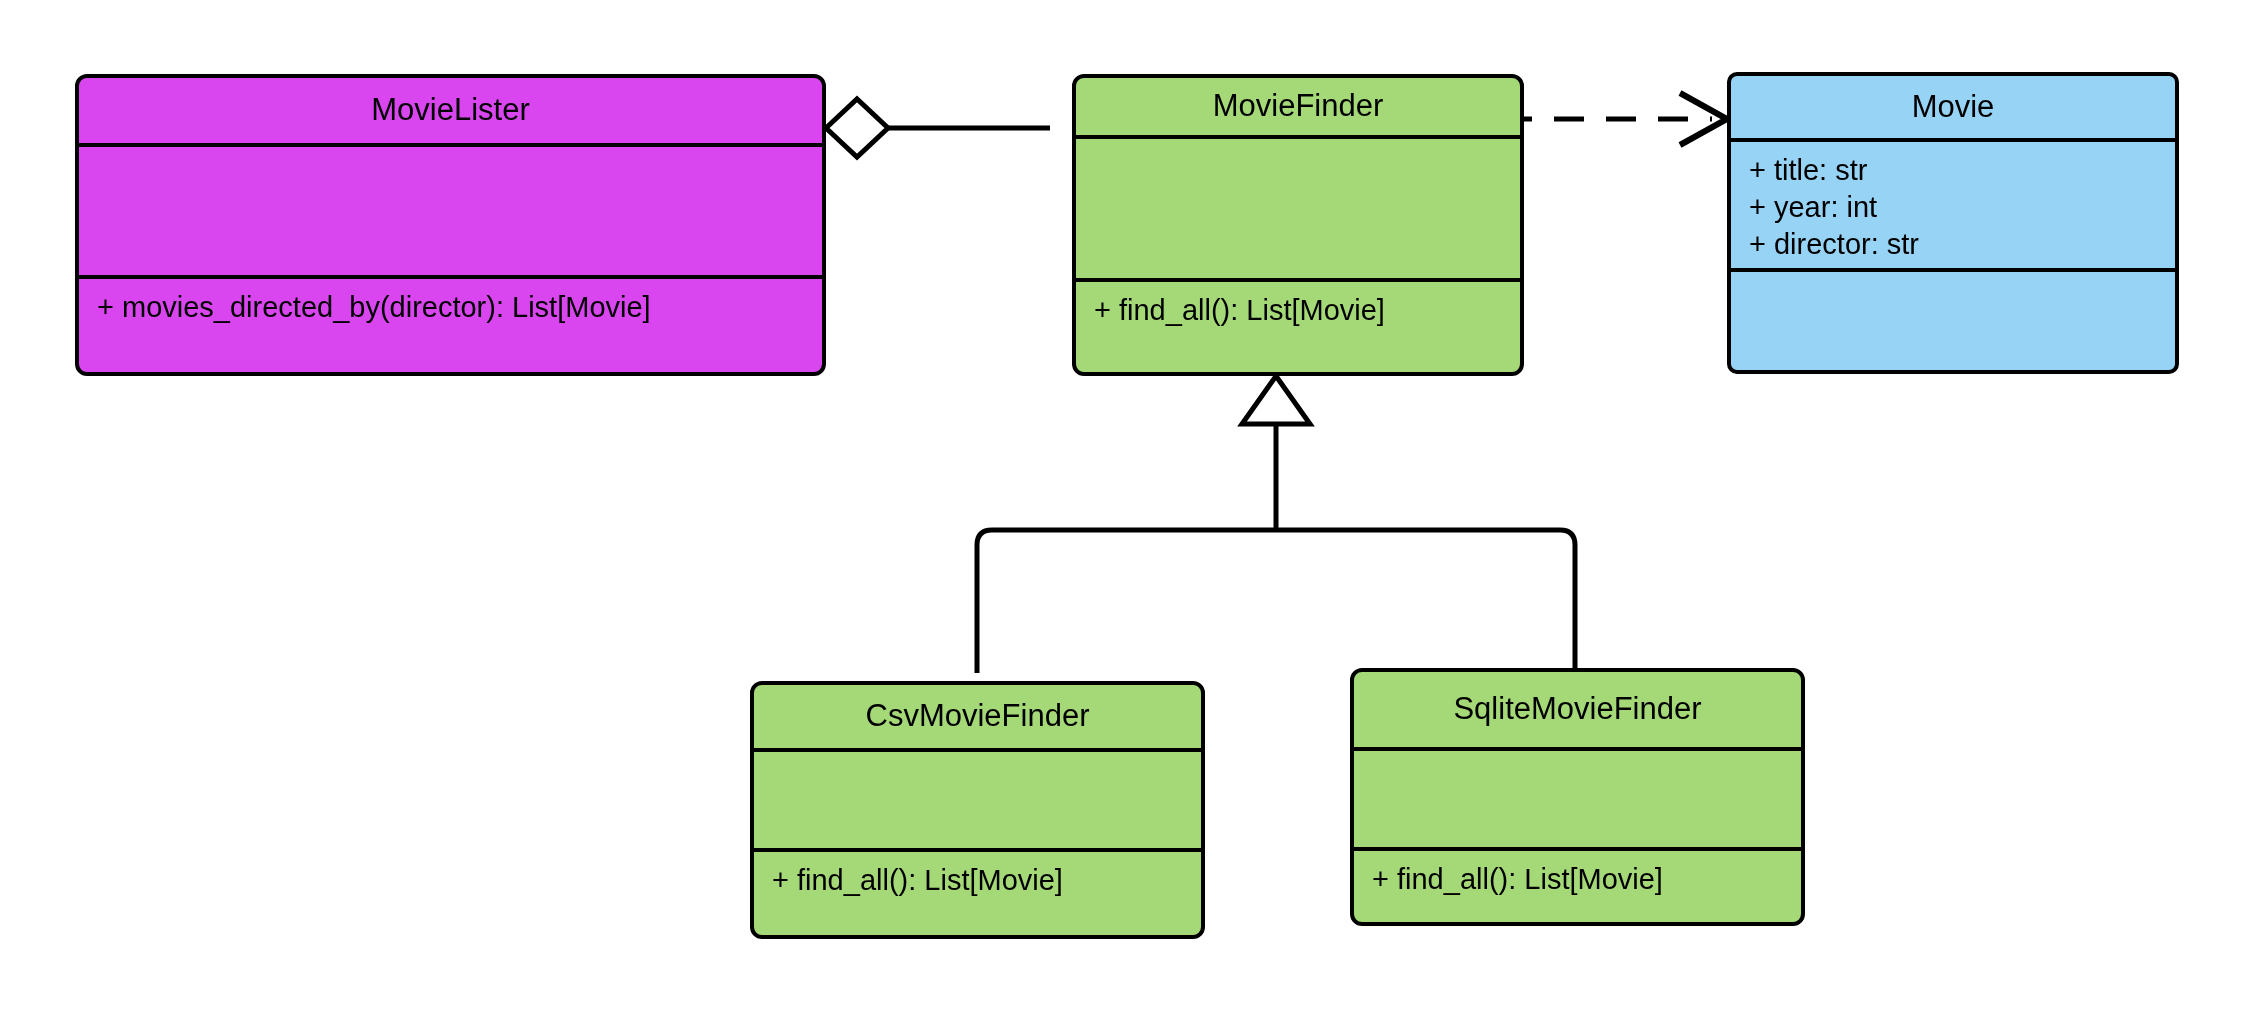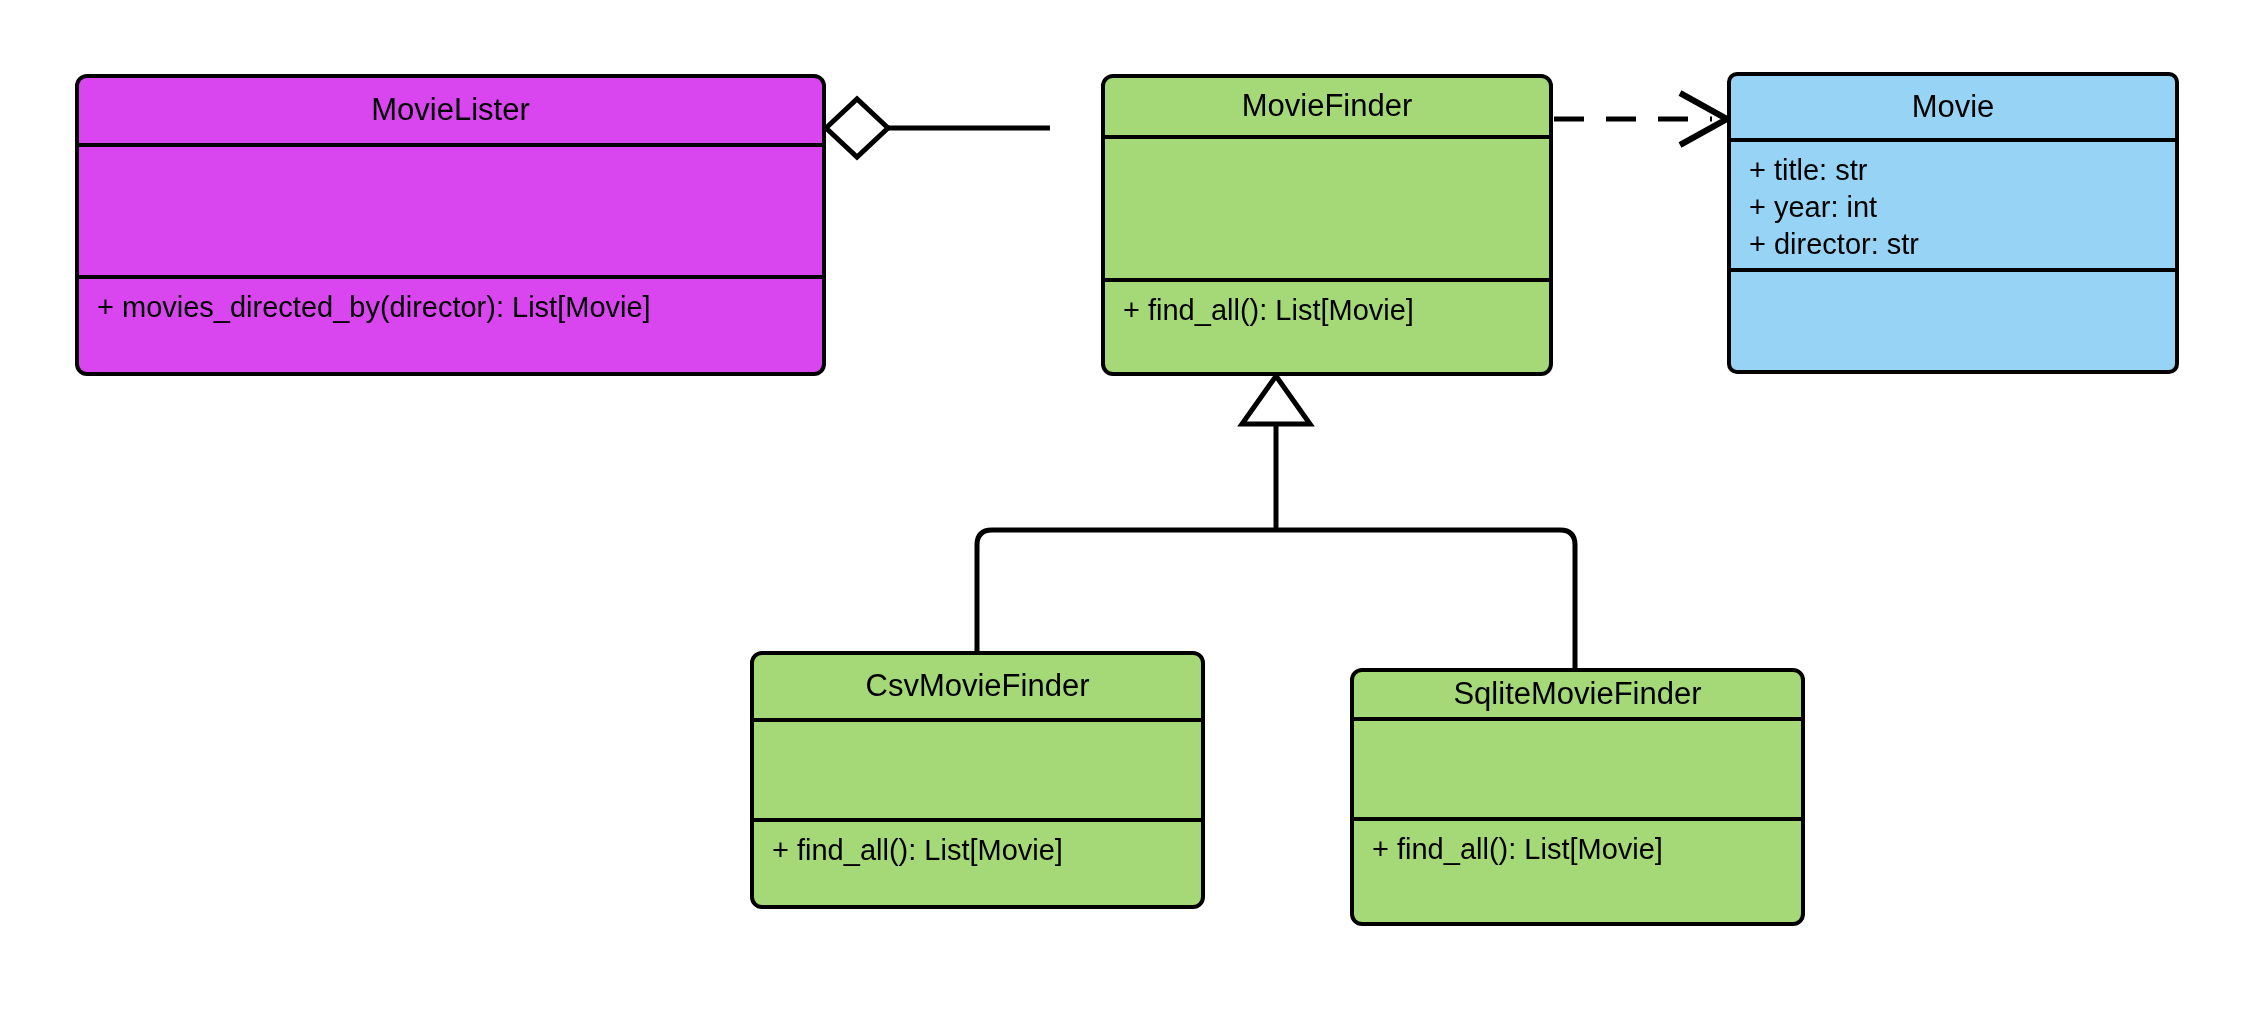--- a/index.html
+++ b/index.html
@@ -99,21 +99,21 @@
   <div class="uml-class" style="left:75px; top:74px; width:751px; height:302px; background:#d946ef;">
     <div class="compartment cmp-name" style="height:65px;">
       <span class="class-name">MovieLister</span>
     </div>
     <div class="compartment cmp-empty" style="height:92px;"></div>
     <div class="compartment cmp-members" style="height:133px;margin-top:40px;">
       <div class="member">+ movies_directed_by(director): List[Movie]</div>
     </div>
   </div>
 
-  <div class="uml-class" style="left:1101px; top:74px; width:452px; height:302px; background:#A5D877;">
+  <div class="uml-class" style="left:1072px; top:74px; width:452px; height:302px; background:#A5D877;">
     <div class="compartment cmp-name" style="height:57px;">
       <span class="class-name">MovieFinder</span>
     </div>
     <div class="compartment cmp-empty" style="height:143px;"></div>
     <div class="compartment cmp-members" style="height:94px;">
       <div class="member">+ find_all(): List[Movie]</div>
     </div>
   </div>
 
   <div class="uml-class" style="left:1727px; top:72px; width:452px; height:302px; background:#97D3F5;border-radius:10px;">
@@ -121,32 +121,32 @@
       <span class="class-name">Movie</span>
     </div>
     <div class="compartment cmp-members" style="height:130px;">
       <div class="member">+ title: str</div>
       <div class="member">+ year: int</div>
       <div class="member">+ director: str</div>
     </div>
     <div class="compartment cmp-empty" style="height:102px;"></div>
   </div>
 
-  <div class="uml-class" style="left:750px; top:651px; width:455px; height:258px; background:#A5D877;">
+  <div class="uml-class" style="left:750px; top:681px; width:455px; height:258px; background:#A5D877;">
     <div class="compartment cmp-name" style="height:63px;">
       <span class="class-name">CsvMovieFinder</span>
     </div>
     <div class="compartment cmp-empty" style="height:100px;"></div>
     <div class="compartment cmp-members" style="height:87px;">
       <div class="member">+ find_all(): List[Movie]</div>
     </div>
   </div>
 
   <div class="uml-class" style="left:1350px; top:668px; width:455px; height:258px; background:#A5D877;">
-    <div class="compartment cmp-name" style="height:45px;">
+    <div class="compartment cmp-name" style="height:75px;">
       <span class="class-name">SqliteMovieFinder</span>
     </div>
     <div class="compartment cmp-empty" style="height:100px;"></div>
     <div class="compartment cmp-members" style="height:87px;">
       <div class="member">+ find_all(): List[Movie]</div>
     </div>
   </div>
 
 </div>
 

